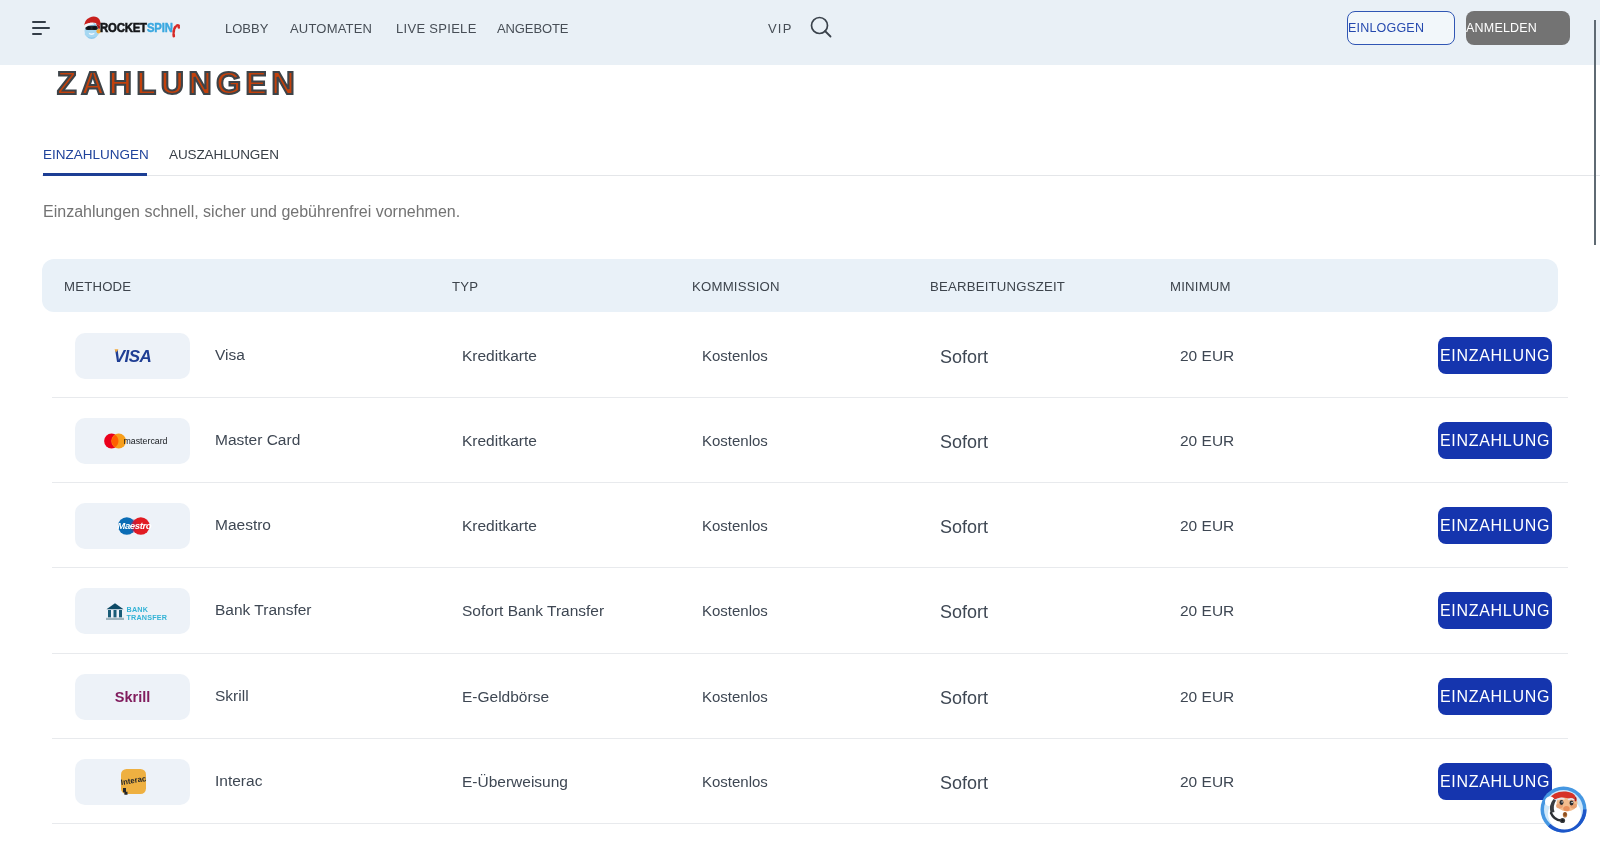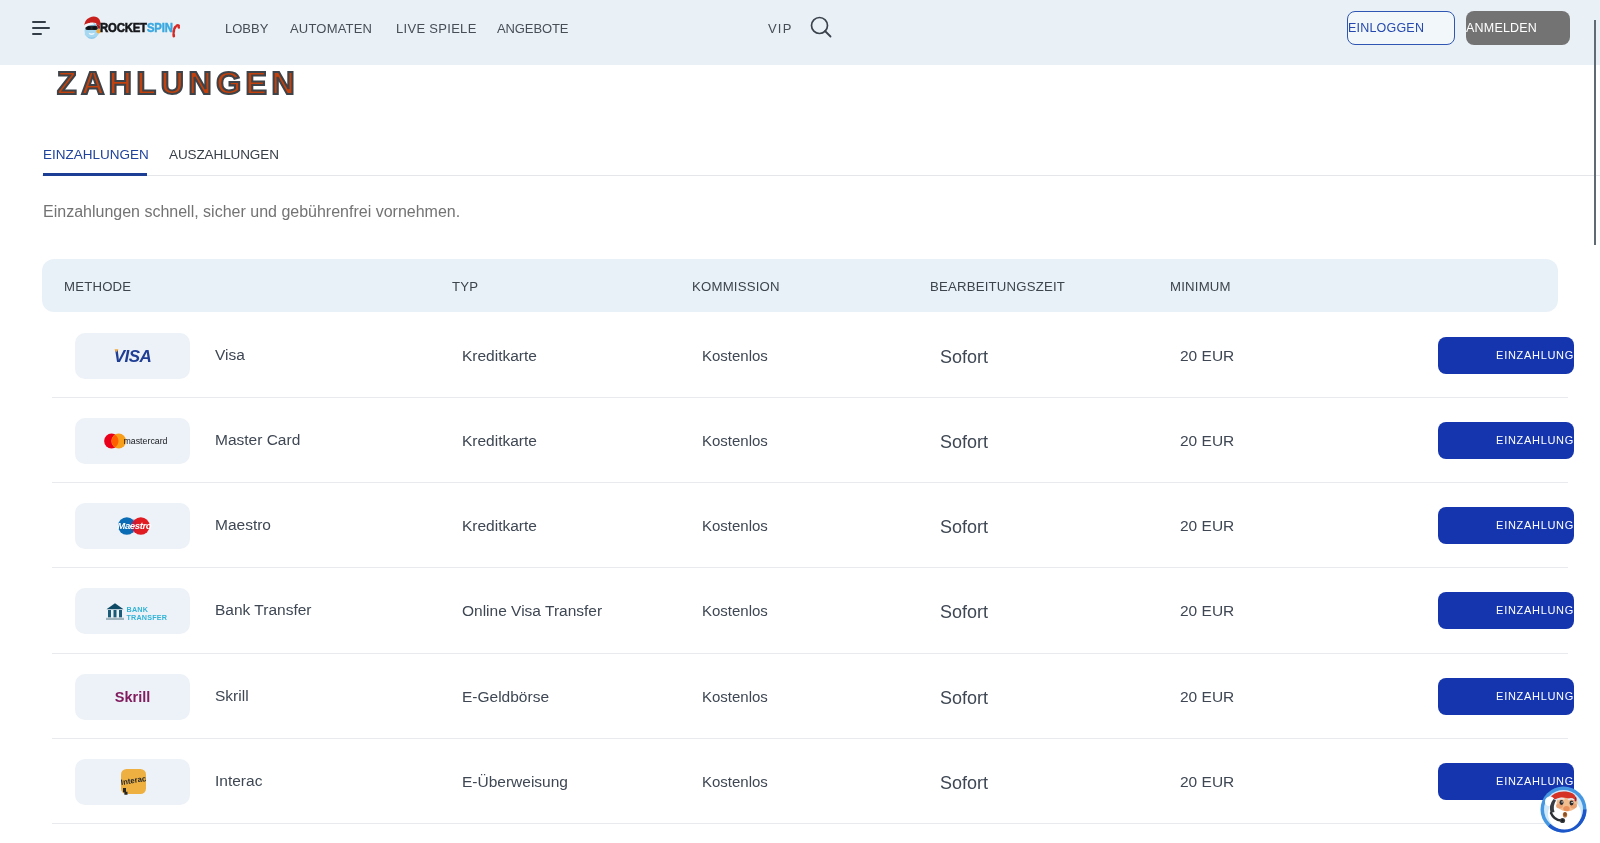--- a/index.html
+++ b/index.html
@@ -28,21 +28,21 @@
 
 #thead{position:absolute;left:42px;top:259px;width:1516px;height:53px;background:#e9f1f8;border-radius:12px}
 .th{position:absolute;top:20px;font-size:13.2px;font-weight:normal;letter-spacing:.2px;color:#3d444c}
 .row{position:absolute;left:52px;width:1516px;height:85px;border-bottom:1px solid #e8eaed}
 .tile{position:absolute;left:23px;top:20px;width:115px;height:46px;background:#edf2f8;border-radius:10px}
 .nm{position:absolute;left:163px;top:33px;font-size:15.5px;color:#3e4753}
 .c2{position:absolute;left:410px;top:34px;font-size:15.5px;color:#3e4753}
 .c3{position:absolute;left:650px;top:34px;font-size:15px;color:#3e4753}
 .c4{position:absolute;left:888px;top:34px;font-size:18px;color:#3e4753}
 .c5{position:absolute;left:1128px;top:34px;font-size:15.5px;color:#3e4753}
-.dep{position:absolute;left:1386px;top:24px;width:136px;height:37px;background:#1535ae;border-radius:8px;color:#fff;font-size:11px;font-weight:normal;letter-spacing:.7px;text-align:right;line-height:37px}
+.dep{position:absolute;left:1386px;top:24px;width:114px;height:37px;background:#1535ae;border-radius:8px;color:#fff;font-size:16px;font-weight:normal;letter-spacing:.7px;text-align:center;line-height:37px}
 
 #sb{position:absolute;left:1594px;top:20px;width:2px;height:225px;background:#5f6a73}
 </style>
 </head>
 <body>
 <div id="hdr">
   <div class="hline" style="left:32px;top:21px;width:14px"></div>
   <div class="hline" style="left:32px;top:27px;width:18px"></div>
   <div class="hline" style="left:32px;top:33px;width:10px"></div>
   <svg id="santa" style="position:absolute;left:83px;top:15px" width="20" height="25.5" viewBox="0 0 22 28">
@@ -137,21 +137,21 @@
     <g fill="#1a5c77">
       <rect x="33" y="22" width="3" height="7.4"></rect>
       <rect x="38.5" y="22" width="3" height="7.4"></rect>
       <rect x="44" y="22" width="3" height="7.4"></rect>
     </g>
     <rect x="31" y="29.8" width="18" height="2.2" fill="#9fb4bd"></rect>
     <text x="51.5" y="24.4" font-family="Liberation Sans" font-size="7.2" font-weight="bold" fill="#33b3d6" letter-spacing="0.2">BANK</text>
     <text x="51.5" y="32" font-family="Liberation Sans" font-size="7.2" font-weight="bold" fill="#33b3d6" letter-spacing="0.2">TRANSFER</text>
   </svg></div>
   <div class="nm">Bank Transfer</div>
-    <div class="c2">Online Visa Transfer</div>
+    <div class="c2">Sofort Bank Transfer</div>
     <div class="c3">Kostenlos</div>
     <div class="c4">Sofort</div>
     <div class="c5">20 EUR</div>
   <div class="dep">EINZAHLUNG</div>
 </div>
 <div class="row" style="top:654px">
   <div class="tile" id="lg-sk"><svg width="115" height="46" viewBox="0 0 115 46">
     <text x="57.5" y="28.3" text-anchor="middle" font-family="Liberation Sans" font-size="14.5" font-weight="bold" fill="#811d5e">Skrill</text>
   </svg></div>
   <div class="nm">Skrill</div>

